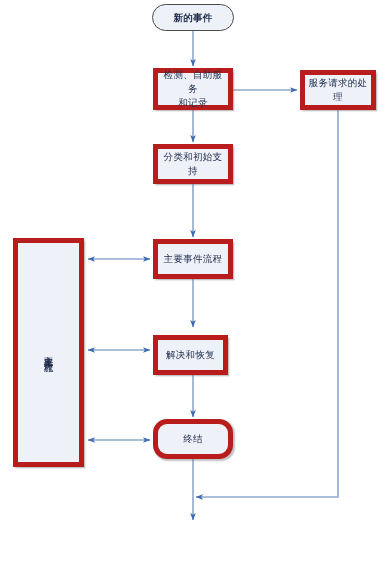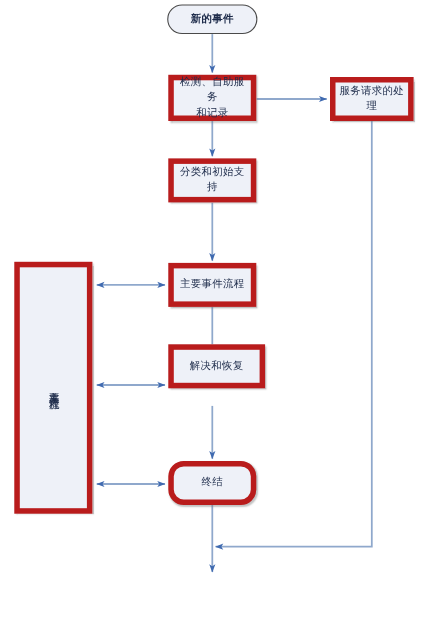--- a/index.html
+++ b/index.html
@@ -114,21 +114,21 @@
   </div>
 
   <div class="node" style="left:153px; top:144px; width:80px; height:40px;">
     <span class="label">分类和初始支持</span>
   </div>
 
   <div class="node" style="left:153px; top:239px; width:80px; height:40px;">
     <span class="label">主要事件流程</span>
   </div>
 
-  <div class="node" style="left:153px; top:313px; width:88px; height:40px;">
+  <div class="node" style="left:153px; top:335px; width:75px; height:40px;">
     <span class="label">解决和恢复</span>
   </div>
 
   <div class="node" style="left:153px; top:419px; width:80px; height:40px;border-radius:14px;">
     <span class="label">终结</span>
   </div>
 
   <div class="node vertical-node" style="left:13px; top:238px; width:71px; height:229px;">
     <span class="label">主要事件流程</span>
   </div>

